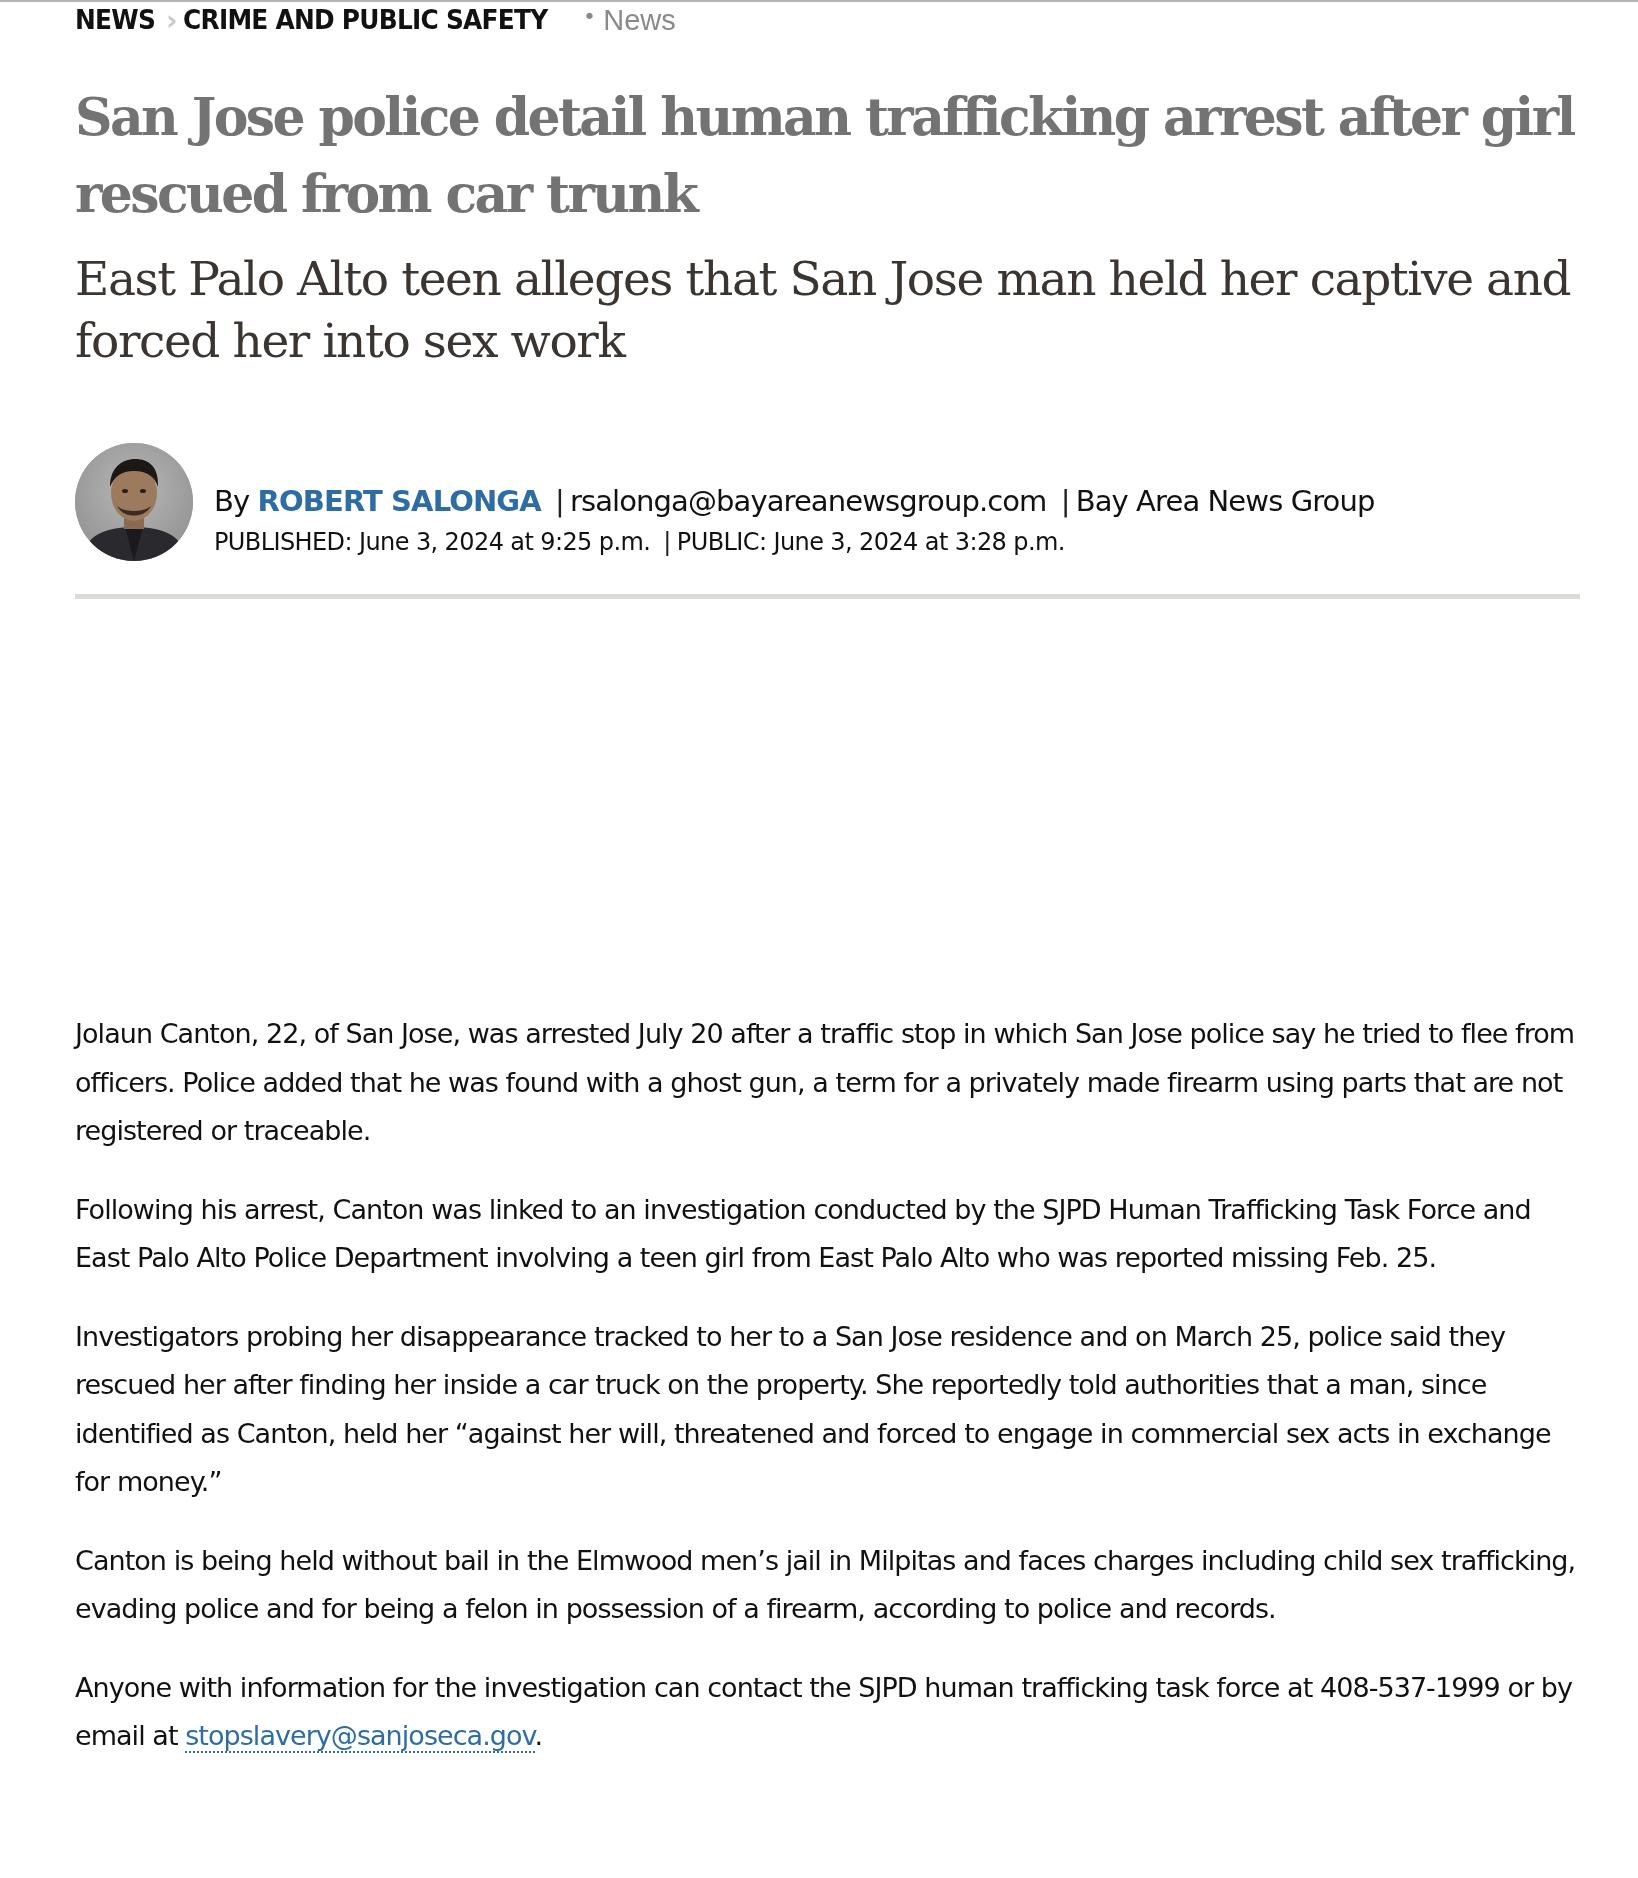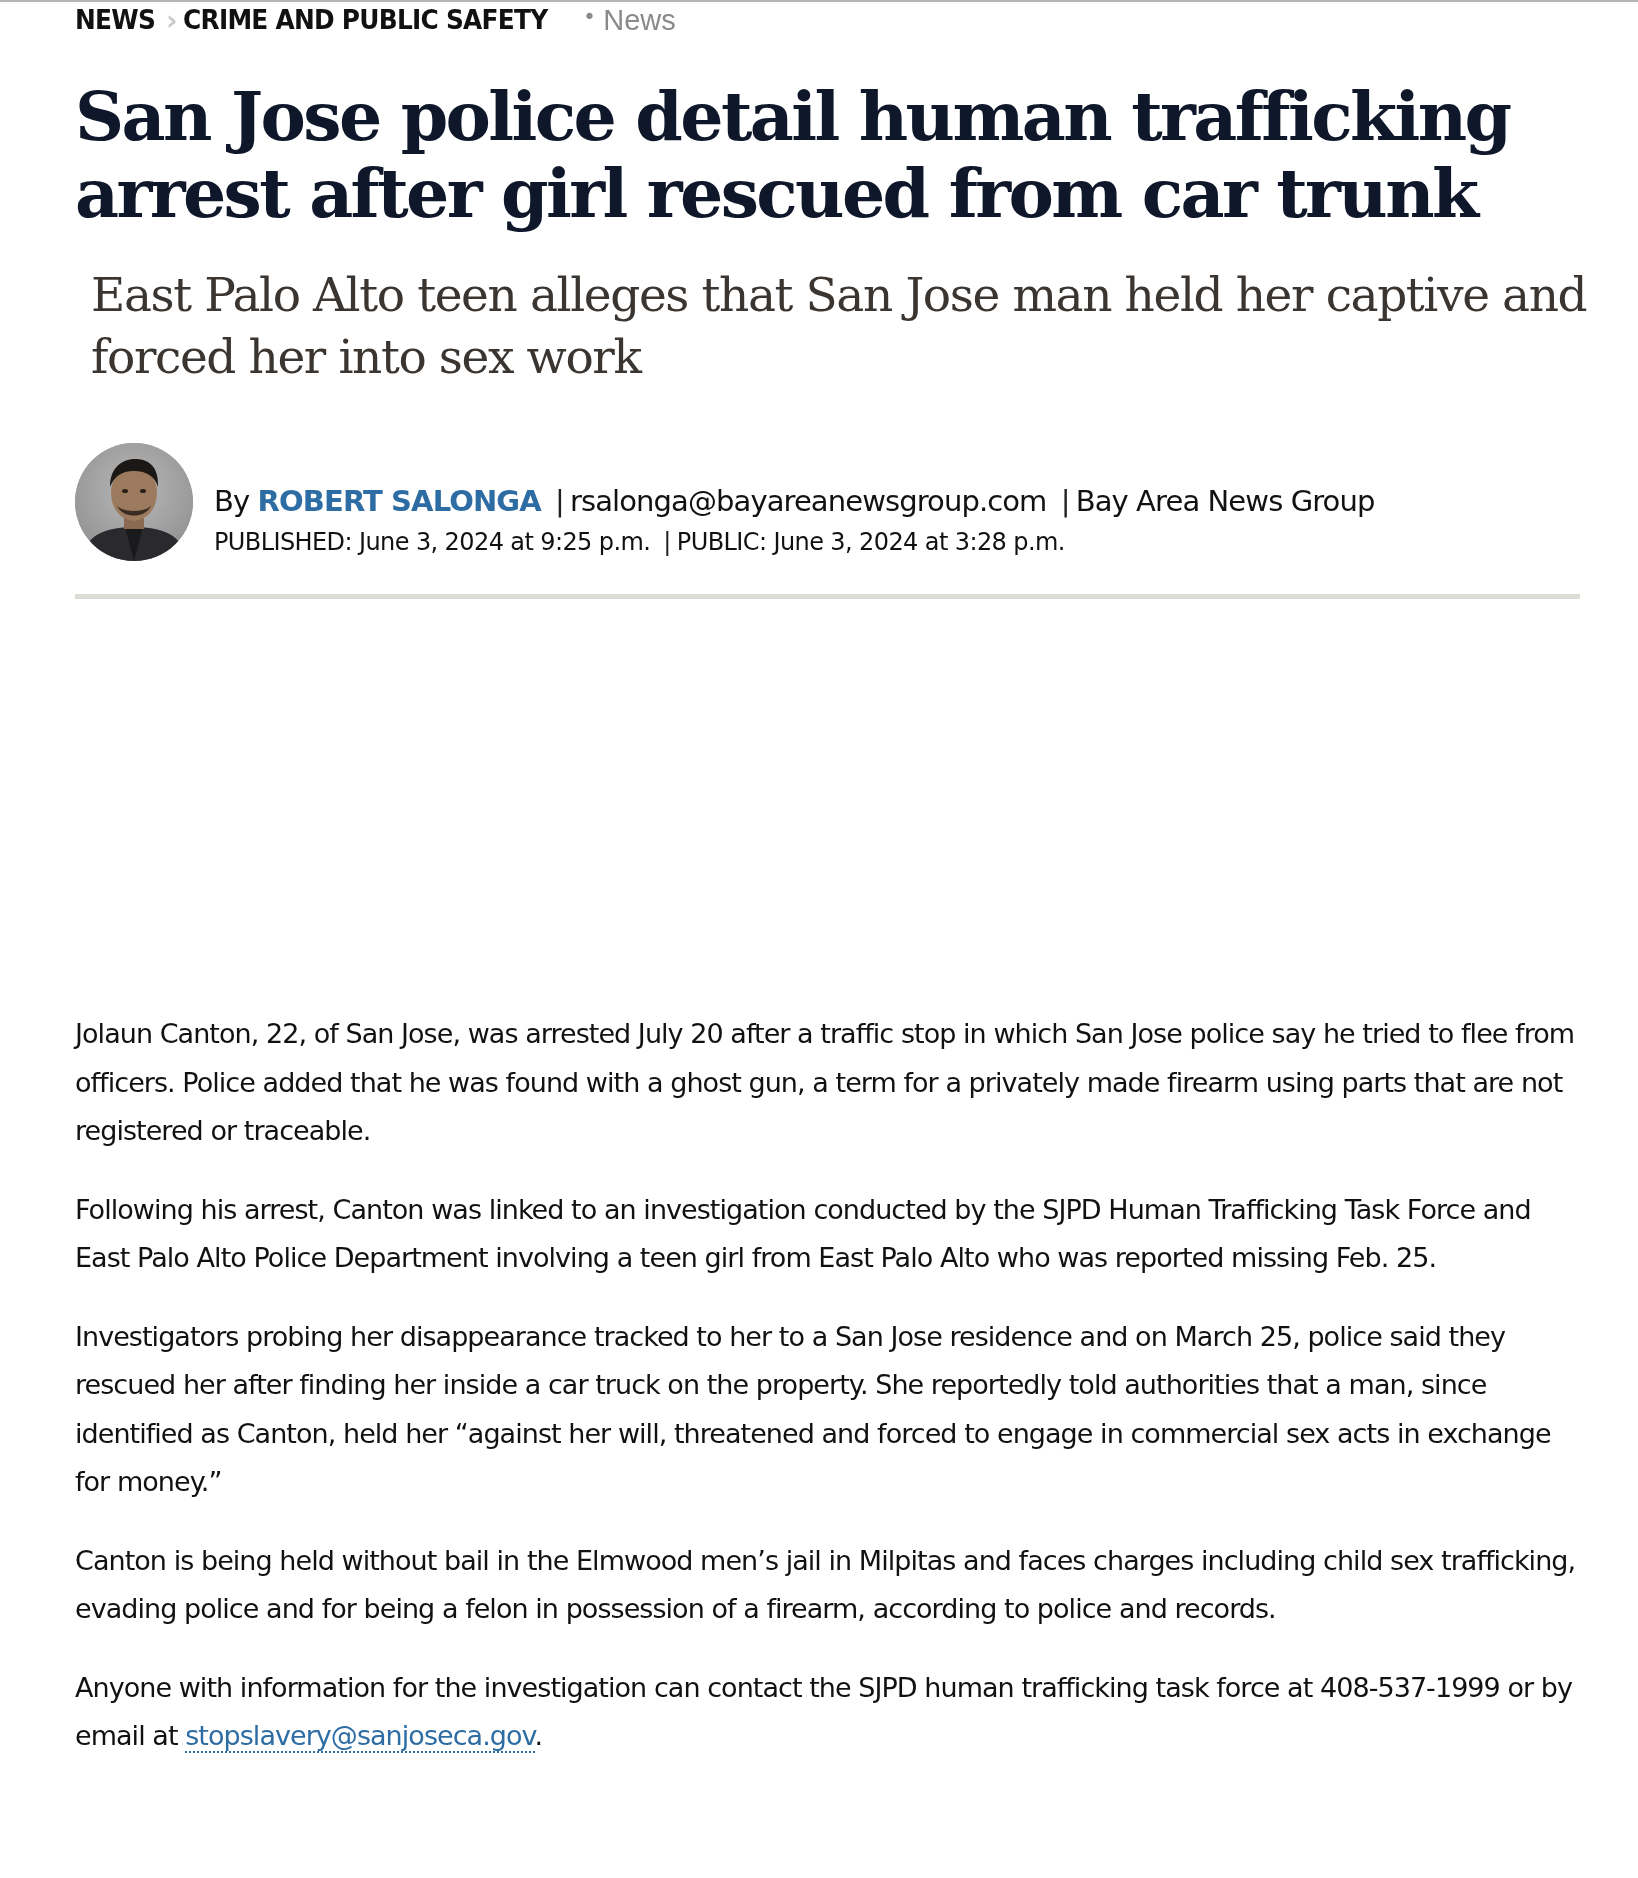--- a/index.html
+++ b/index.html
@@ -57,30 +57,30 @@
       font-size: 29px;
       letter-spacing: 0;
     }
     .headline {
       position: absolute;
       left: 75px; top: 78px;
       width: 1520px;
       margin: 0;
       font-family: "DejaVu Serif", "Liberation Serif", serif;
       font-weight: bold;
-      font-size: 68px;
+      font-size: 52px;
       line-height: 77px;
       letter-spacing: -2.6px;
-      color: #0f172a;
+      color: #737373;
     }
     .subhead {
       position: absolute;
       left: 75px; top: 248px;
       width: 1500px;
-      margin: 16px;
+      margin: 0;
       font-family: "DejaVu Serif", "Liberation Serif", serif;
       font-weight: normal;
       font-size: 47px;
       line-height: 62px;
       letter-spacing: -1.4px;
       color: #3a3530;
     }
     .byline {
       position: absolute;
       left: 75px; top: 443px;

